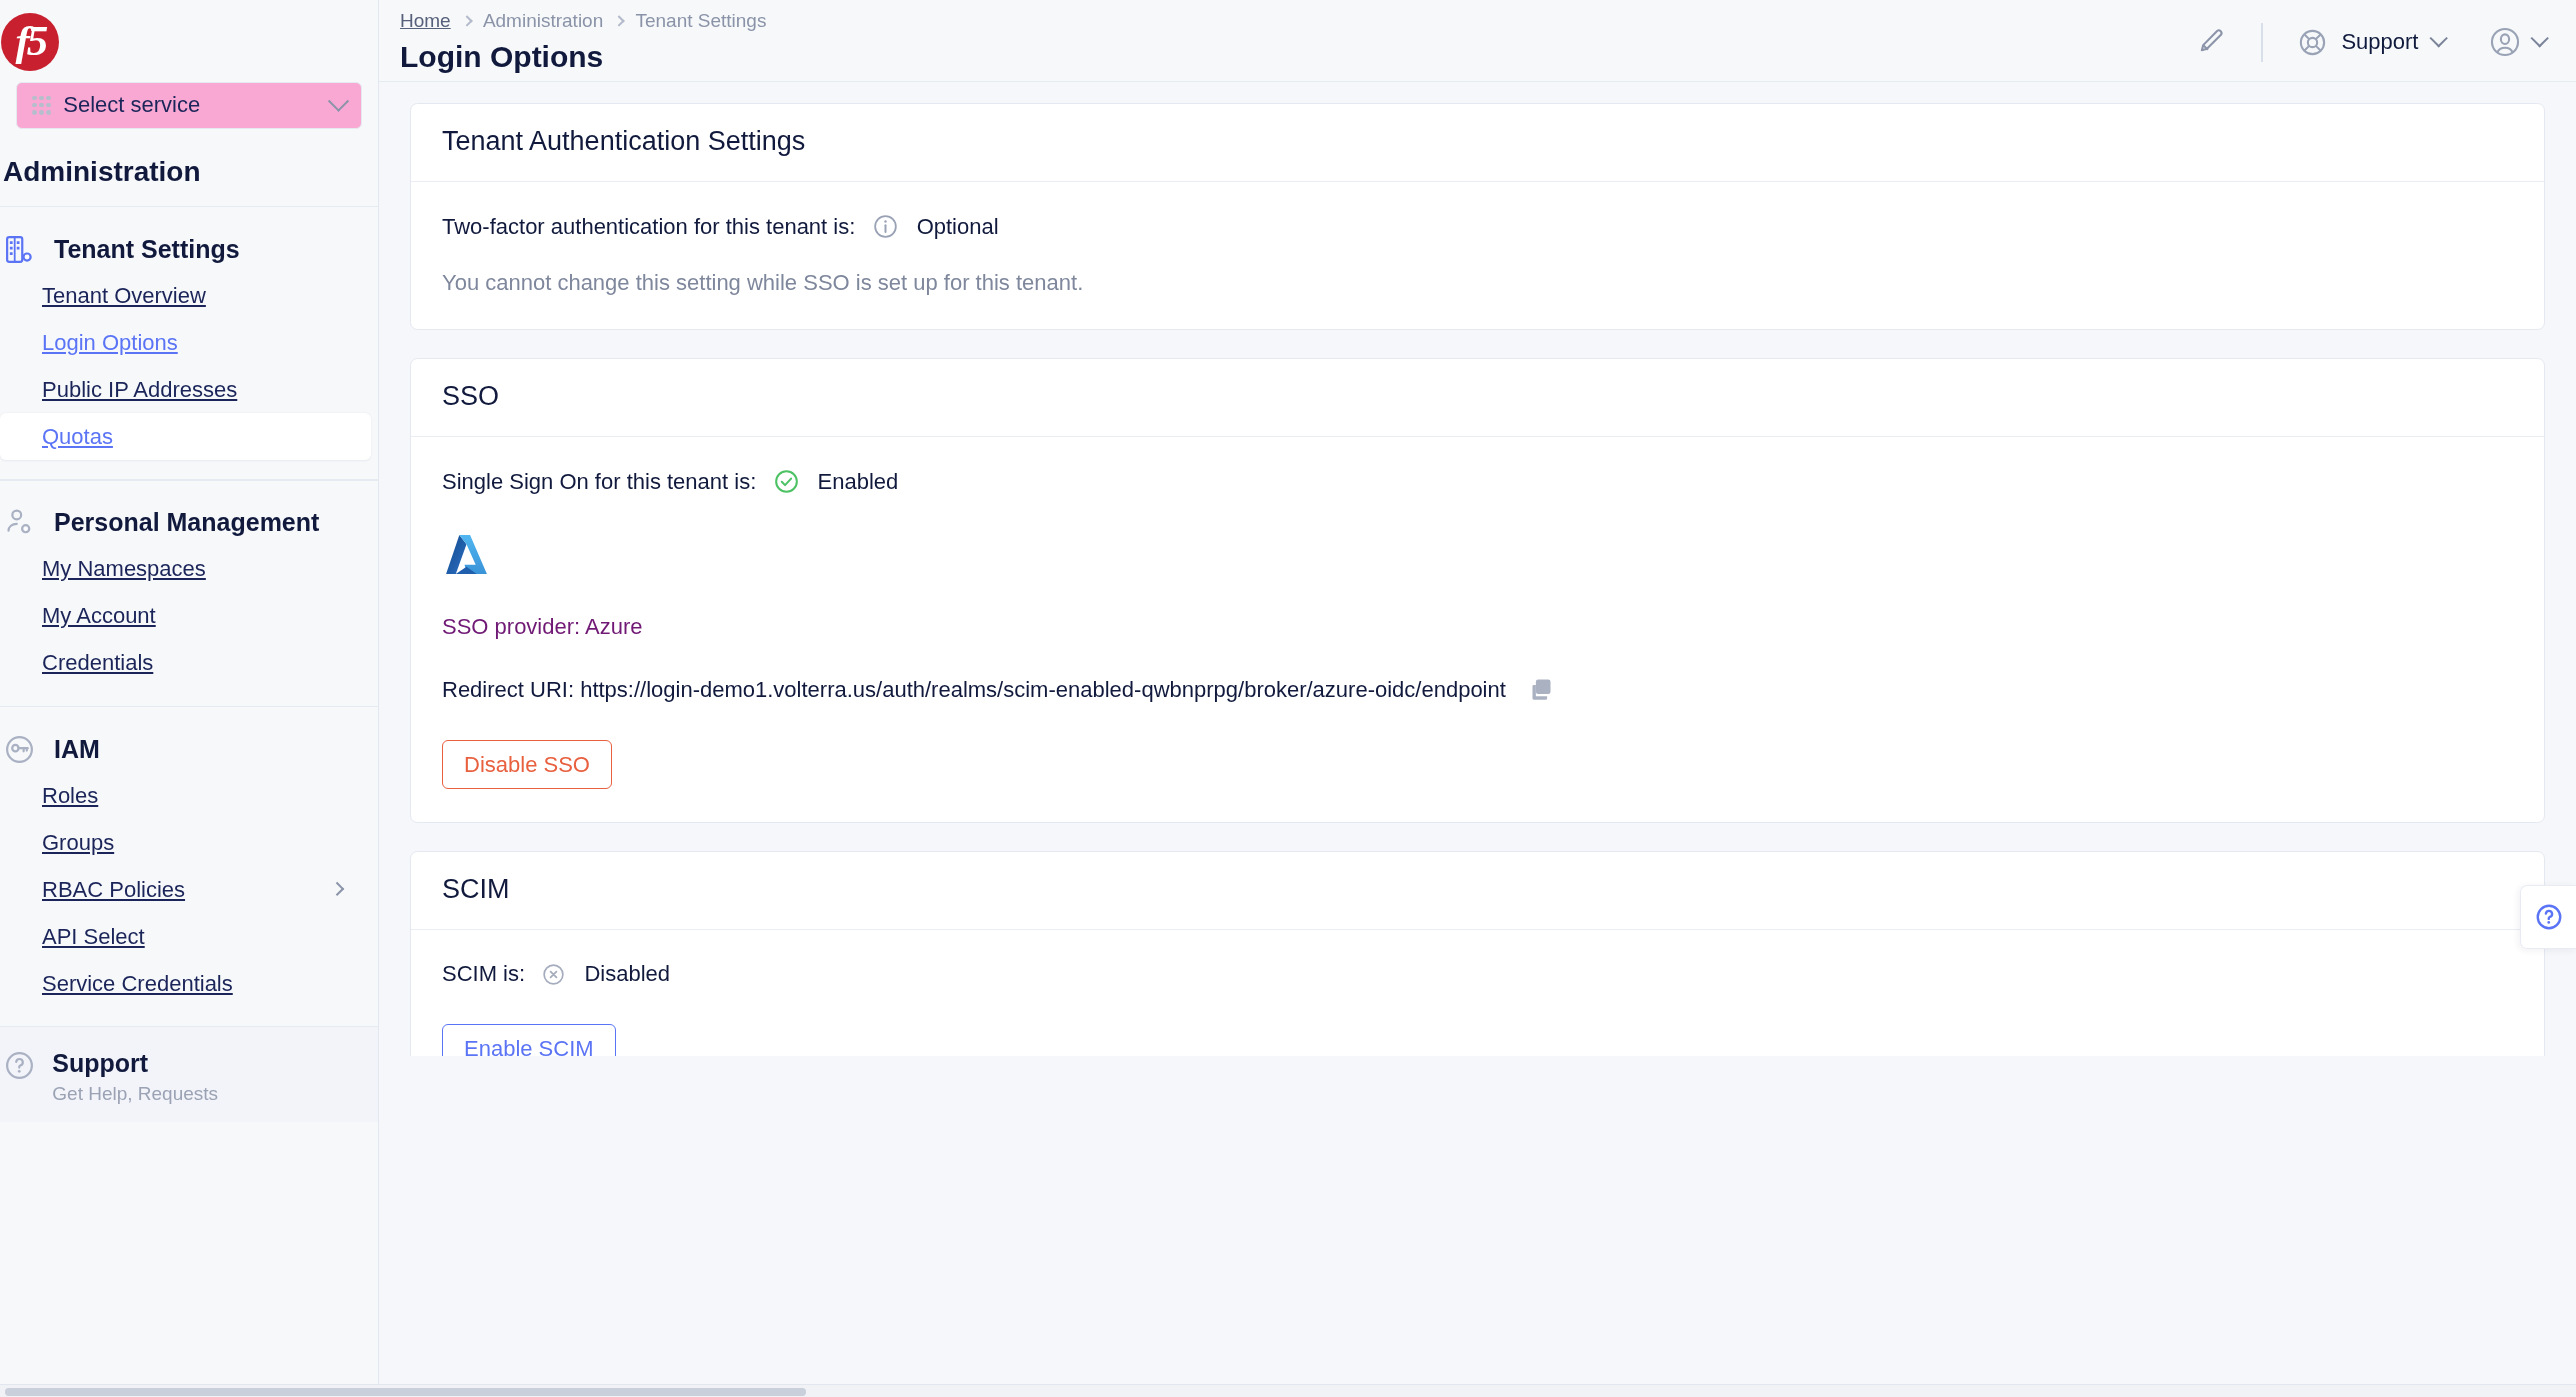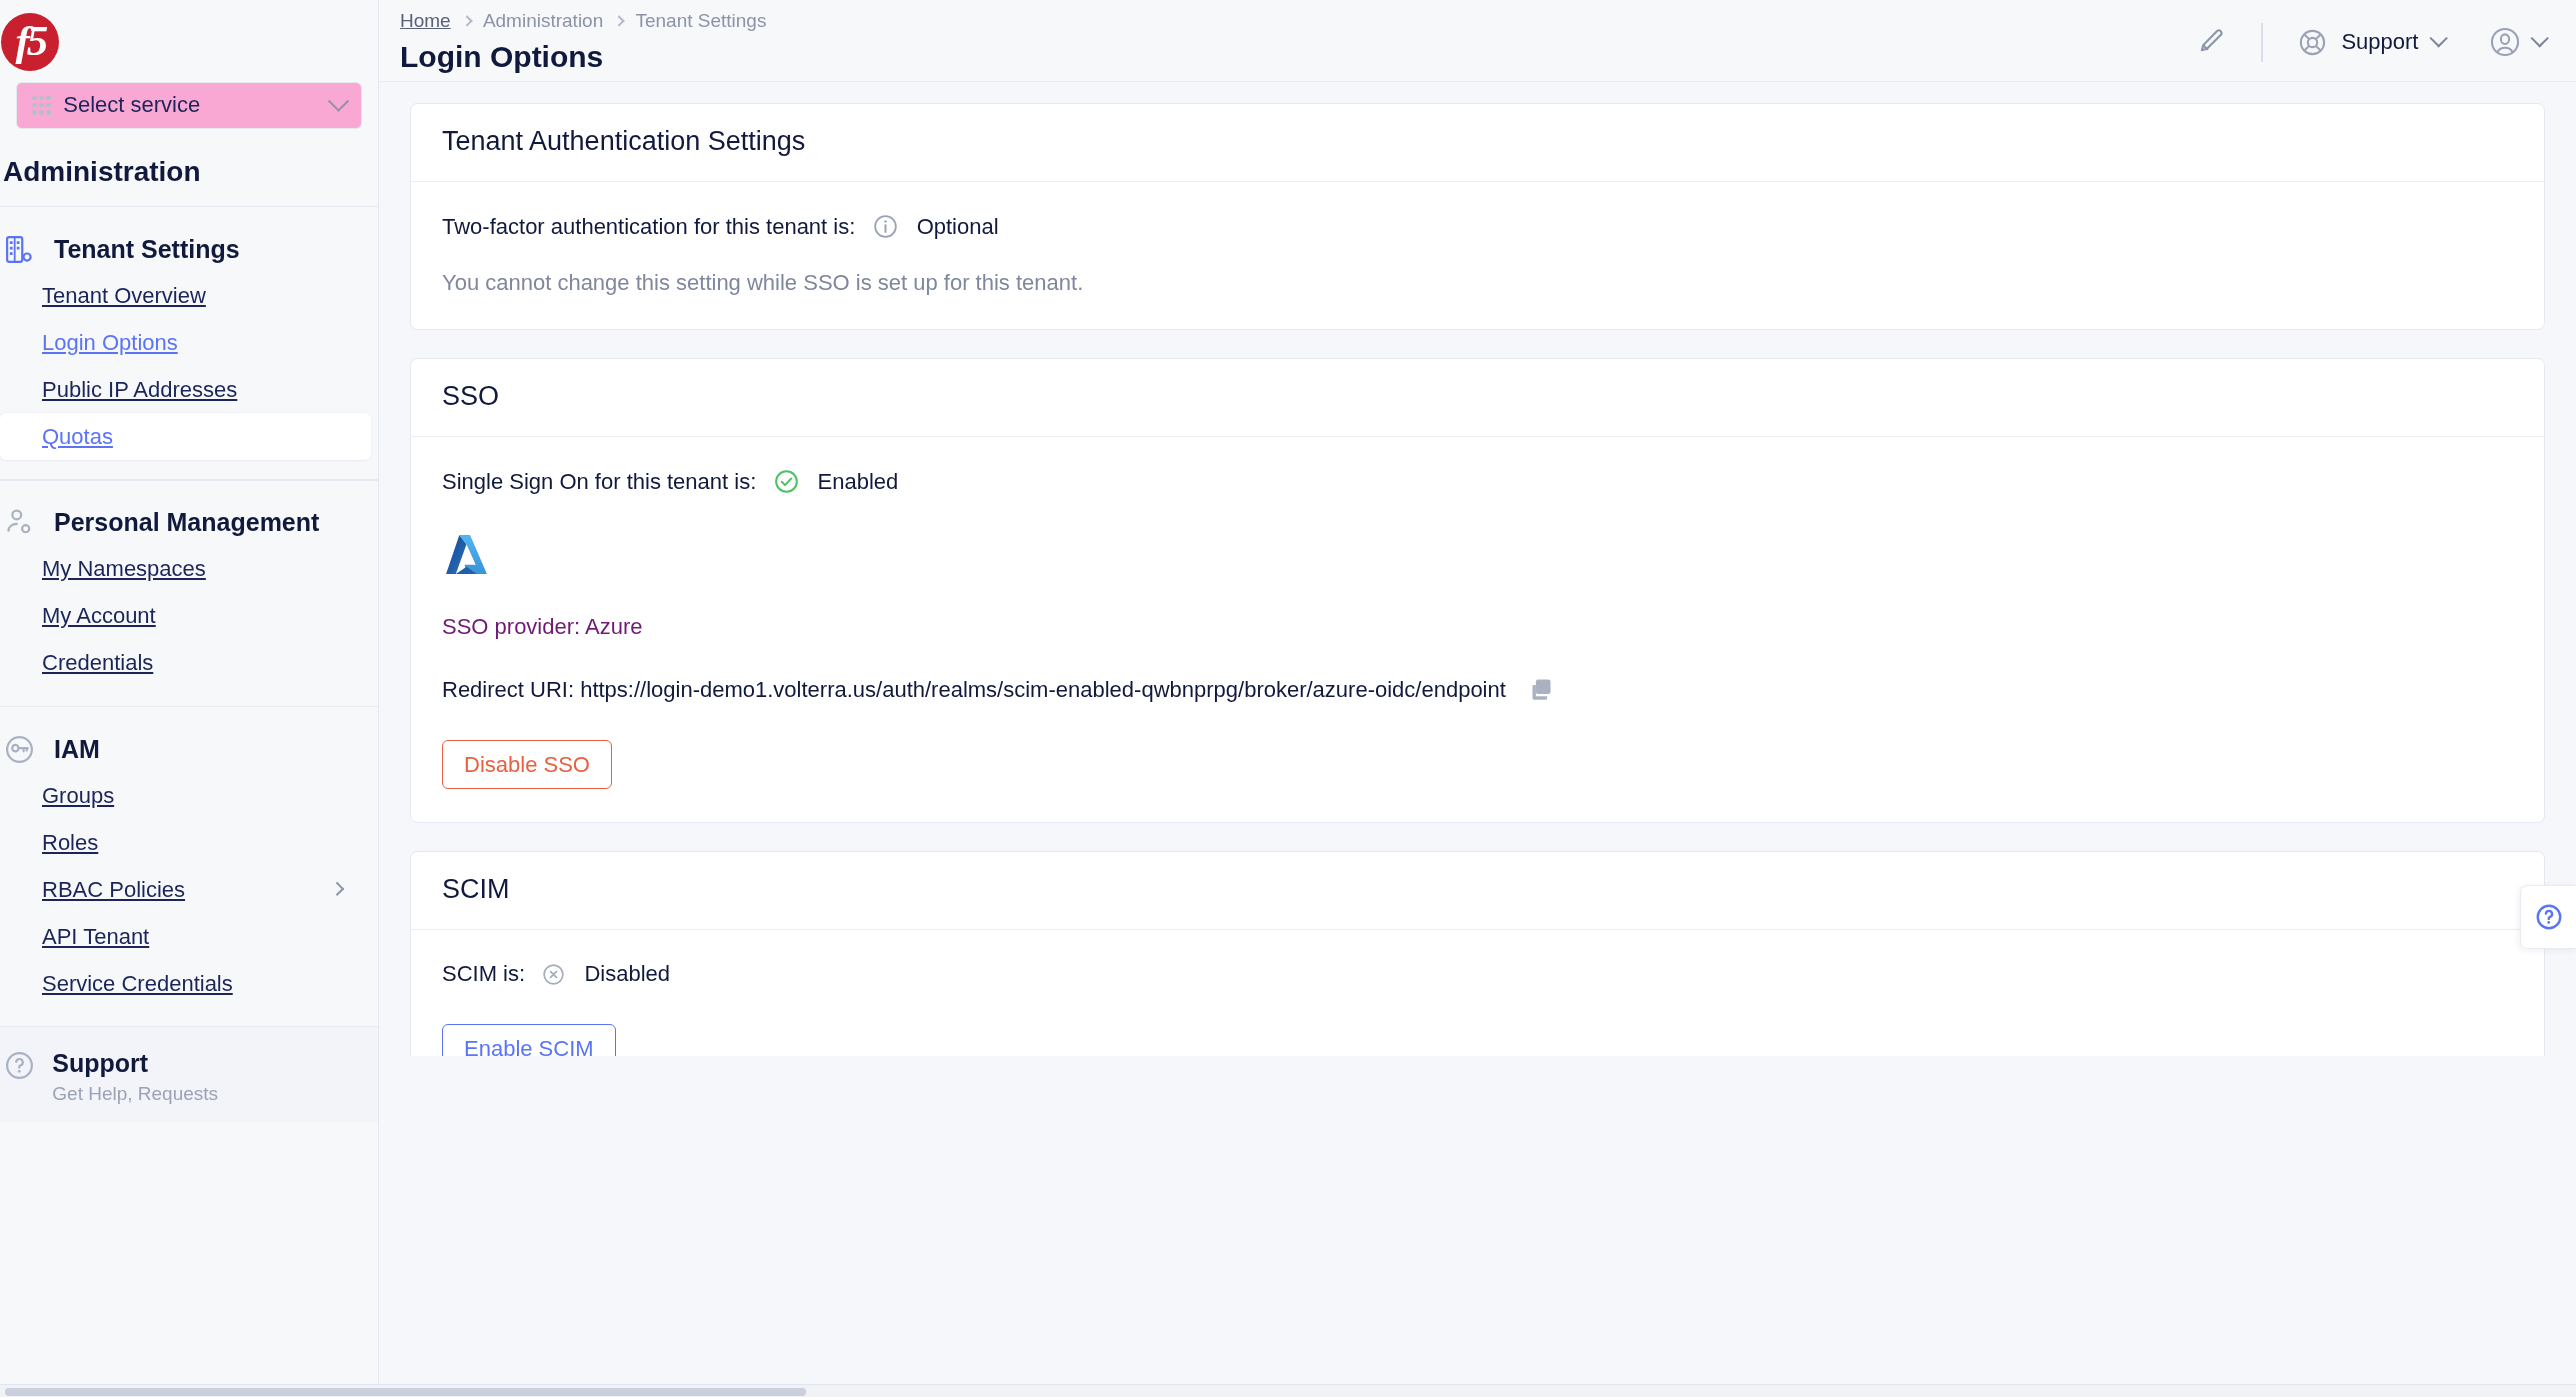--- a/index.html
+++ b/index.html
@@ -287,31 +287,31 @@
       <div class="nav-head">
         <svg class="nav-icon" viewBox="0 0 24 24" fill="none">
           <circle cx="12" cy="12" r="9" stroke="#a9b1c3" stroke-width="1.6"></circle>
           <circle cx="9" cy="11" r="2.3" stroke="#a9b1c3" stroke-width="1.6"></circle>
           <path d="M11.3 11H18" stroke="#a9b1c3" stroke-width="1.6" stroke-linecap="round"></path>
           <path d="M15 11v2.3M17.3 11v1.8" stroke="#a9b1c3" stroke-width="1.6" stroke-linecap="round"></path>
         </svg>
         <span class="txt">IAM</span>
       </div>
       <div class="nav-item">
+        <span>Roles</span>
+      </div>
+      <div class="nav-item">
         <span>Groups</span>
-      </div>
-      <div class="nav-item">
-        <span>Roles</span>
       </div>
       <div class="nav-item">
         <span>RBAC Policies</span>
         <span class="arrow"></span>
       </div>
       <div class="nav-item">
-        <span>API Tenant</span>
+        <span>API Select</span>
       </div>
       <div class="nav-item">
         <span>Service Credentials</span>
       </div>
     </div>
 
     <div class="support-block">
       <svg class="nav-icon" viewBox="0 0 24 24" fill="none">
         <circle cx="12" cy="12" r="9" stroke="#a9b1c3" stroke-width="1.6"></circle>
         <path d="M9.6 9.4a2.4 2.4 0 1 1 2.9 2.6c-.5.2-.7.6-.7 1.1v.4" stroke="#a9b1c3" stroke-width="1.6" stroke-linecap="round"></path>

